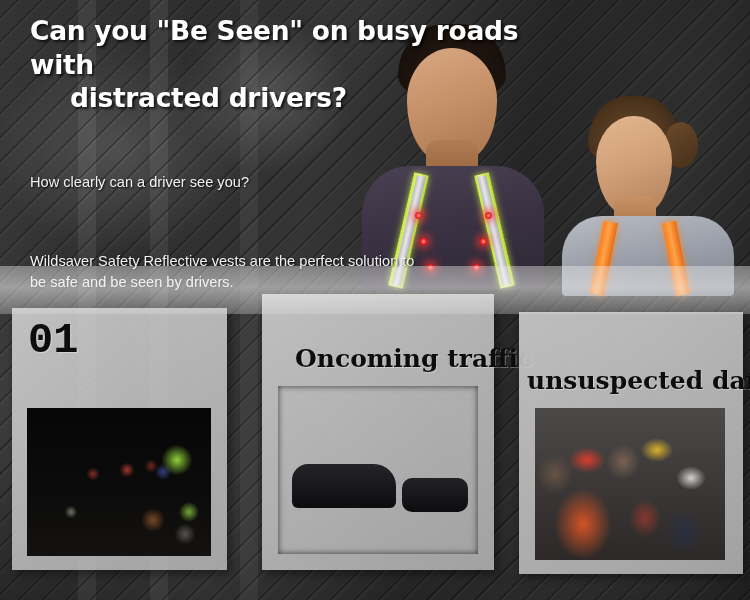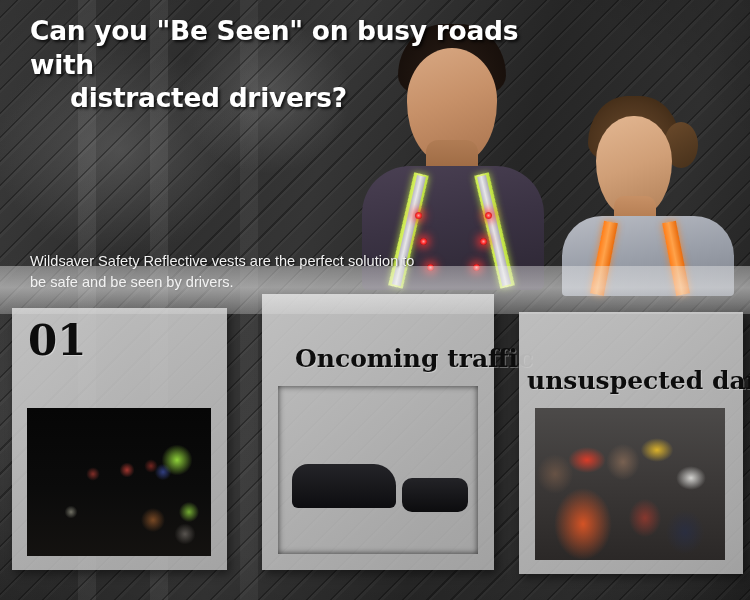--- a/index.html
+++ b/index.html
@@ -162,21 +162,21 @@
   .pnum{
     position:absolute;font-family:"DejaVu Serif","Liberation Serif",serif;
     font-weight:bold;color:#0d0d0d;line-height:1;
     text-shadow:1px 1px 0 rgba(255,255,255,.35);
   }
   .plabel{
     position:absolute;font-family:"DejaVu Serif","Liberation Serif",serif;
     font-weight:bold;color:#0d0d0d;line-height:1;white-space:nowrap;
     text-shadow:1px 1px 0 rgba(255,255,255,.30);
   }
-  #p1 .pnum{left:16px;top:12px;font-size:42px;}
+  #p1 .pnum{left:16px;top:12px;font-size:42px;font-family:Liberation Mono, monospace;}
   #p1 .plabel{left:42px;top:60px;font-size:25px;}
   #p2 .pnum{left:6px;top:4px;font-size:42px;}
   #p2 .plabel{left:33px;top:52px;font-size:25px;}
   #p3 .pnum{left:14px;top:10px;font-size:42px;}
   #p3 .plabel{left:8px;top:56px;font-size:25px;}
 
   .pphoto{position:absolute;overflow:hidden;box-shadow:inset 0 0 6px rgba(0,0,0,.7);}
   #p1 .pphoto{left:15px;top:100px;width:184px;height:148px;}
   #p2 .pphoto{left:16px;top:92px;width:200px;height:168px;}
   #p3 .pphoto{left:16px;top:96px;width:190px;height:152px;}
@@ -265,20 +265,21 @@
     <div class="torso"></div>
     <div class="ostrap o1"></div>
     <div class="ostrap o2"></div>
   </div>
 
   <div class="hero">
     <div class="headline">
       <span class="l1">Can you "Be Seen" on busy roads with</span>
       <span class="l2">distracted drivers?</span>
     </div>
+    <div class="para" id="para2">How clearly can a driver see you?</div>
     <div class="para" id="para3">Wildsaver Safety Reflective vests are the perfect solution to be safe and be seen by drivers.</div>
   </div>
 
   <div class="wm-band"></div>
 
   <div class="panel" id="p1">
     <div class="pnum">01</div>
     <div class="pphoto">
       <div class="ph-cycle"></div>
     </div>

